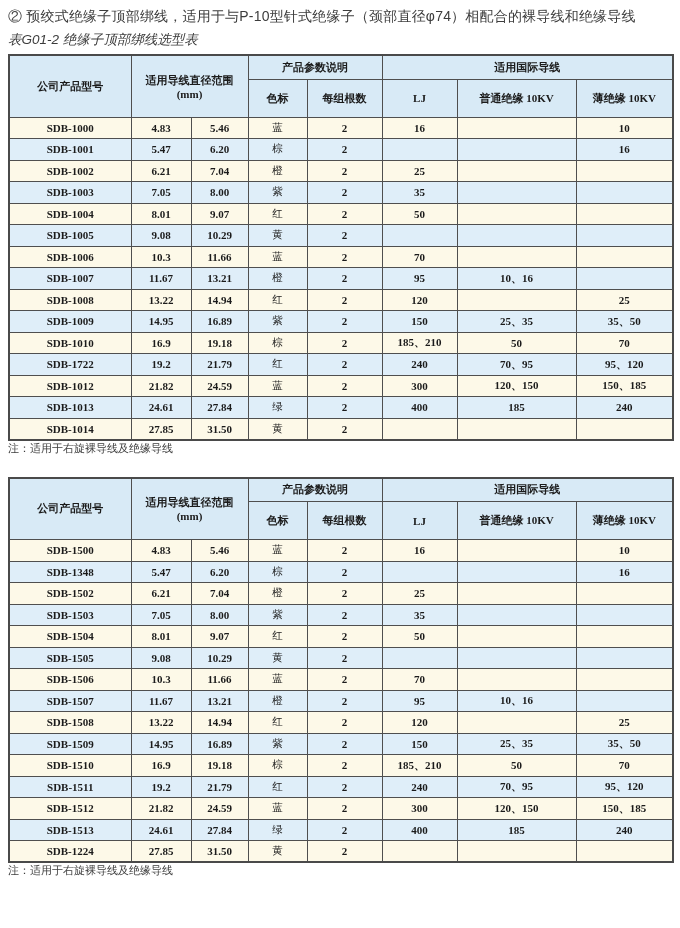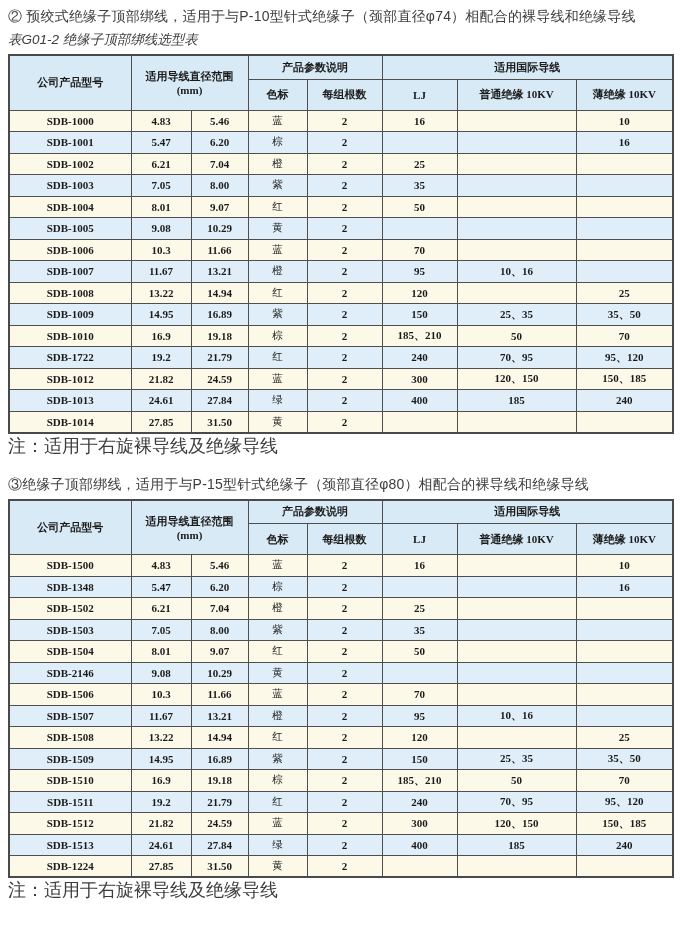--- a/index.html
+++ b/index.html
@@ -16,29 +16,29 @@
   table.sel-table {
     width:664px; table-layout:fixed; border-collapse:collapse;
     margin-top:6px; border:2px solid #4a4a4a;
     font-family:"Liberation Serif", serif;
   }
   table.sel-table th, table.sel-table td { border:1px solid #4f4f4f; text-align:center; vertical-align:middle; }
   table.sel-table th {
     background:#d8eaf6; font-weight:bold; font-size:11px; color:#1b1b1b; padding:1px 2px;
   }
   thead tr.hr1 th { height:24px; }
-  thead tr.hr2 th { height:31px;font-family:Liberation Serif, serif; }
+  thead tr.hr2 th { height:38px;font-family:Liberation Serif, serif; }
   table.sel-table td {
     height:21.5px; font-weight:bold; font-size:11px; color:#1b1b1b; padding:0 2px;
   }
   table.sel-table td.cn { font-weight:400; font-size:10.5px; }
   tbody tr:nth-child(odd)  { background:#fdf9e8; }
   tbody tr:nth-child(even) { background:#dfeef9; }
 
-  .note { font-size:18px; line-height:15px; margin-top:5px; color:#3c3c3c; }
+  .note { font-size:11px; line-height:15px; color:#3c3c3c; }
   .section-p15 { margin-top:21px; }
 </style>
 </head>
 <body>
 
 <div class="page">
 
   <section class="section-p10">
     <p class="heading">② 预绞式绝缘子顶部绑线，适用于与P-10型针式绝缘子（颈部直径φ74）相配合的裸导线和绝缘导线</p>
     <p class="table-title">表G01-2 绝缘子顶部绑线选型表</p>
@@ -218,21 +218,20 @@
             <td class="num"></td>
             <td class="num"></td>
             <td class="num"></td>
           </tr>
         </tbody>
     </table>
     <p class="note">注：适用于右旋裸导线及绝缘导线</p>
   </section>
 
   <section class="section-p15">
-    <p class="heading">③绝缘子顶部绑线，适用于与P-15型针式绝缘子（颈部直径φ80）相配合的裸导线和绝缘导线</p>
     <table class="sel-table">
       <colgroup>
         <col style="width:122px">
           <col style="width:60px">
           <col style="width:57px">
           <col style="width:59px">
         <col style="width:75px">
           <col style="width:75px">
           <col style="width:119px">
           <col style="width:97px">
@@ -297,21 +296,21 @@
             <td class="num">SDB-1504</td>
             <td class="num">8.01</td>
             <td class="num">9.07</td>
             <td class="cn">红</td>
             <td class="num">2</td>
             <td class="num">50</td>
             <td class="num"></td>
             <td class="num"></td>
           </tr>
           <tr>
-            <td class="num">SDB-2146</td>
+            <td class="num">SDB-1505</td>
             <td class="num">9.08</td>
             <td class="num">10.29</td>
             <td class="cn">黄</td>
             <td class="num">2</td>
             <td class="num"></td>
             <td class="num"></td>
             <td class="num"></td>
           </tr>
           <tr>
             <td class="num">SDB-1506</td>

